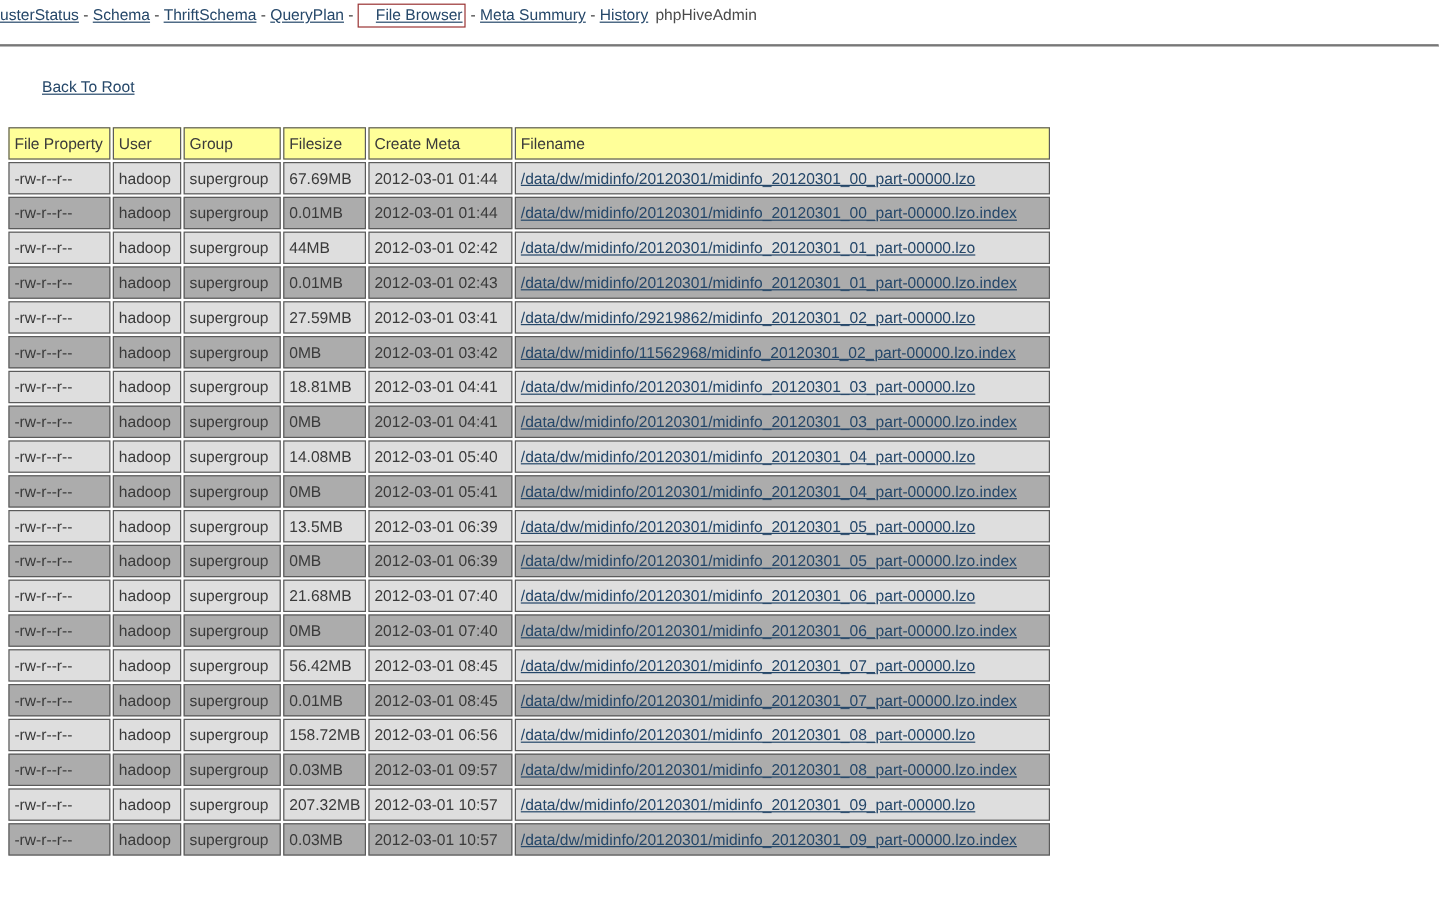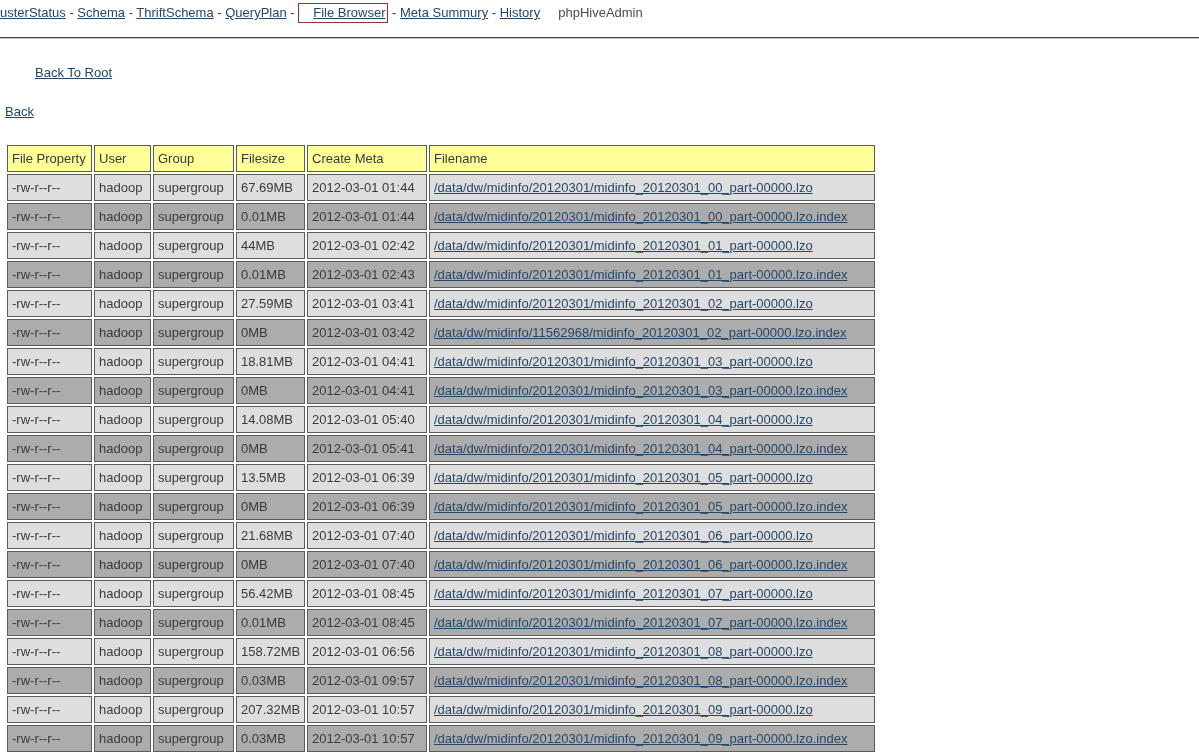--- a/index.html
+++ b/index.html
@@ -31,21 +31,21 @@
   .topnav a {
     color: var(--link);
     text-decoration: underline;
   }
   .topnav .sep { color: var(--text); }
   .topnav a.boxed {
     border: 1px solid var(--box);
     padding: 1px 2px 2px 14px;
   }
   .brand {
-    margin-left: 18px;
+    margin-left: 6px;
     color: #4a4a4a;
   }
 
   hr.rule {
     margin: 16px 0 0 0;
     border: 0;
     height: 2px;
     background: #3d3d3d;
     border-bottom: 1px solid #cfcfcf;
   }
@@ -92,23 +92,20 @@
 <div class="page">
 
   <div class="topnav"><a href="#" class="">usterStatus</a><span class="sep"> - </span><a href="#" class="">Schema</a><span class="sep"> - </span><a href="#" class="">ThriftSchema</a><span class="sep"> - </span><a href="#" class="">QueryPlan</a><span class="sep"> - </span><a href="#" class="boxed">File Browser</a><span class="sep"> - </span><a href="#" class="">Meta Summury</a><span class="sep"> - </span><a href="#" class="">History</a><span class="brand">phpHiveAdmin</span></div>
 
   <hr class="rule">
 
   <div class="backlinks back-to-root">
     <a href="#">Back To Root</a>
   </div>
 
-  <div class="backlinks back">
-    <a href="#">Back</a>
-  </div>
 
   <table class="files">
     <colgroup>
       <col style="width:85px">
         <col style="width:57px">
         <col style="width:81px">
       <col style="width:69px">
         <col style="width:120px">
         <col style="width:446px">
     </colgroup>
@@ -154,21 +151,21 @@
           <td>0.01MB</td>
           <td>2012-03-01 02:43</td>
           <td><a href="#">/data/dw/midinfo/20120301/midinfo_20120301_01_part-00000.lzo.index</a></td>
         </tr>
         <tr>
           <td>-rw-r--r--</td>
           <td>hadoop</td>
           <td>supergroup</td>
           <td>27.59MB</td>
           <td>2012-03-01 03:41</td>
-          <td><a href="#">/data/dw/midinfo/20120301/midinfo_20120301_02_part-00000.lzo</a></td>
+          <td><a href="#">/data/dw/midinfo/29219862/midinfo_20120301_02_part-00000.lzo</a></td>
         </tr>
         <tr>
           <td>-rw-r--r--</td>
           <td>hadoop</td>
           <td>supergroup</td>
           <td>0MB</td>
           <td>2012-03-01 03:42</td>
           <td><a href="#">/data/dw/midinfo/11562968/midinfo_20120301_02_part-00000.lzo.index</a></td>
         </tr>
         <tr>

